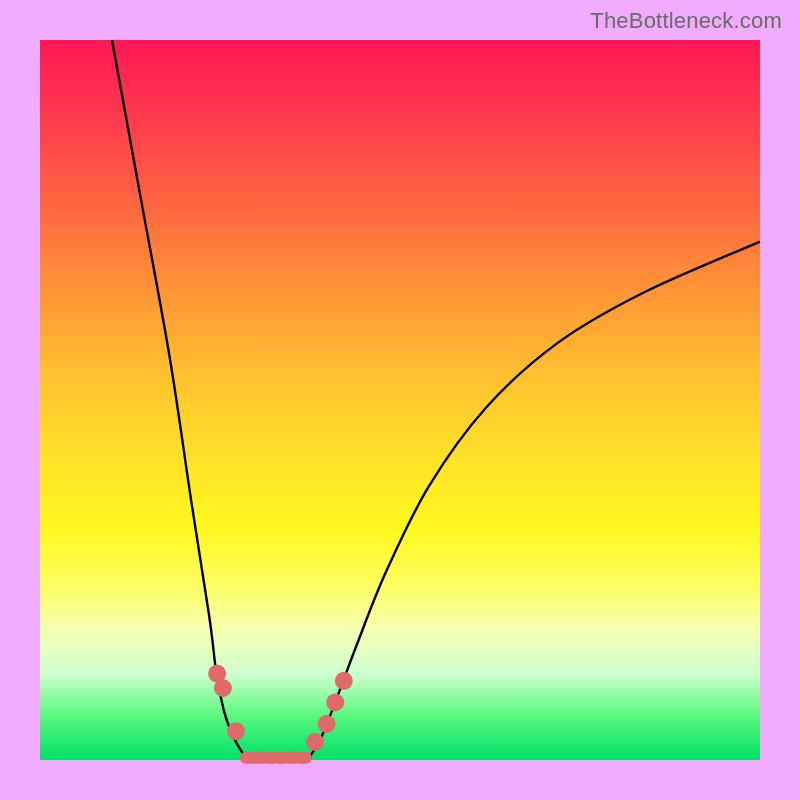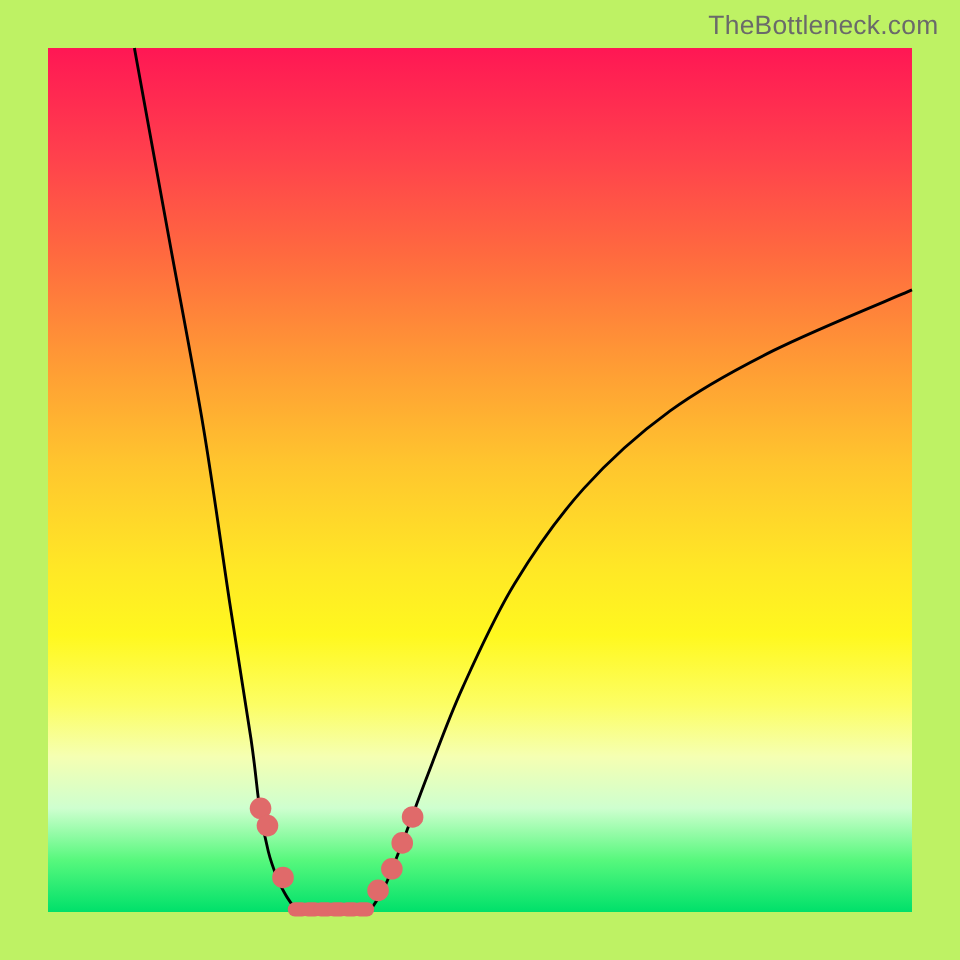--- a/index.html
+++ b/index.html
@@ -1,16 +1,16 @@
 <!DOCTYPE html>
 <html><head>
 <meta charset="utf-8">
 <style>
   html,body{margin:0;padding:0;width:800px;height:800px;background:#000;font-family:Arial,Helvetica,sans-serif;overflow:hidden}
-  .frame{position:absolute;left:0;top:0;width:800px;height:800px;background:#bef264}
+  .frame{position:absolute;left:0;top:0;width:800px;height:800px;background:#f0abfc}
   .plot{position:absolute;left:40px;top:40px;width:720px;height:720px;
         background:linear-gradient(to bottom,
           #ff1754 0%,
           #ff3f4d 12%,
           #ff6a3f 24%,
           #ff9935 36%,
           #ffc52e 48%,
           #ffe726 60%,
           #fff81f 68%,
           #fcfe64 76%,

